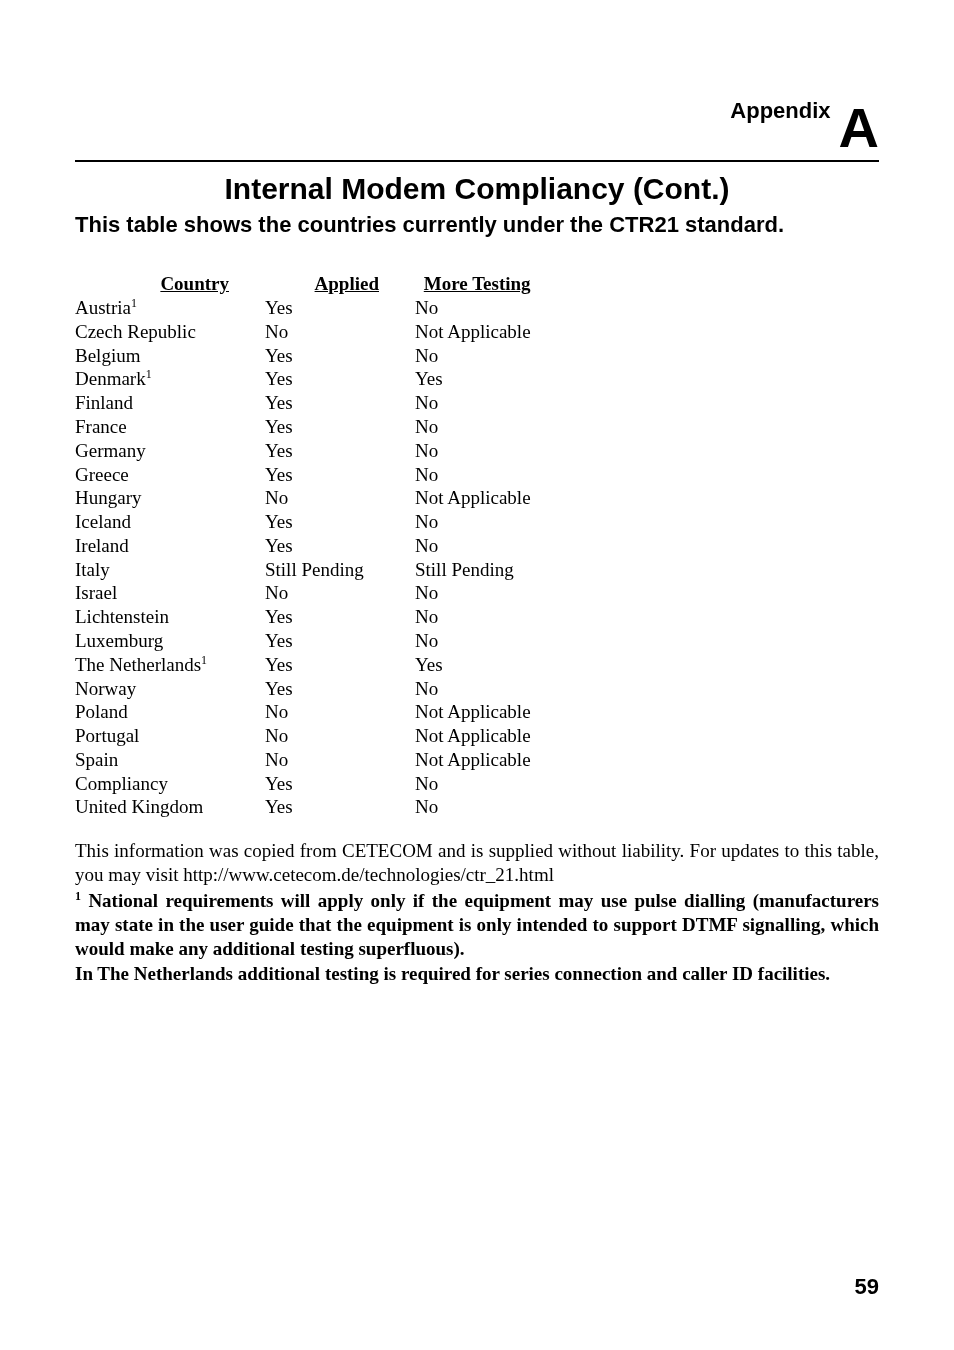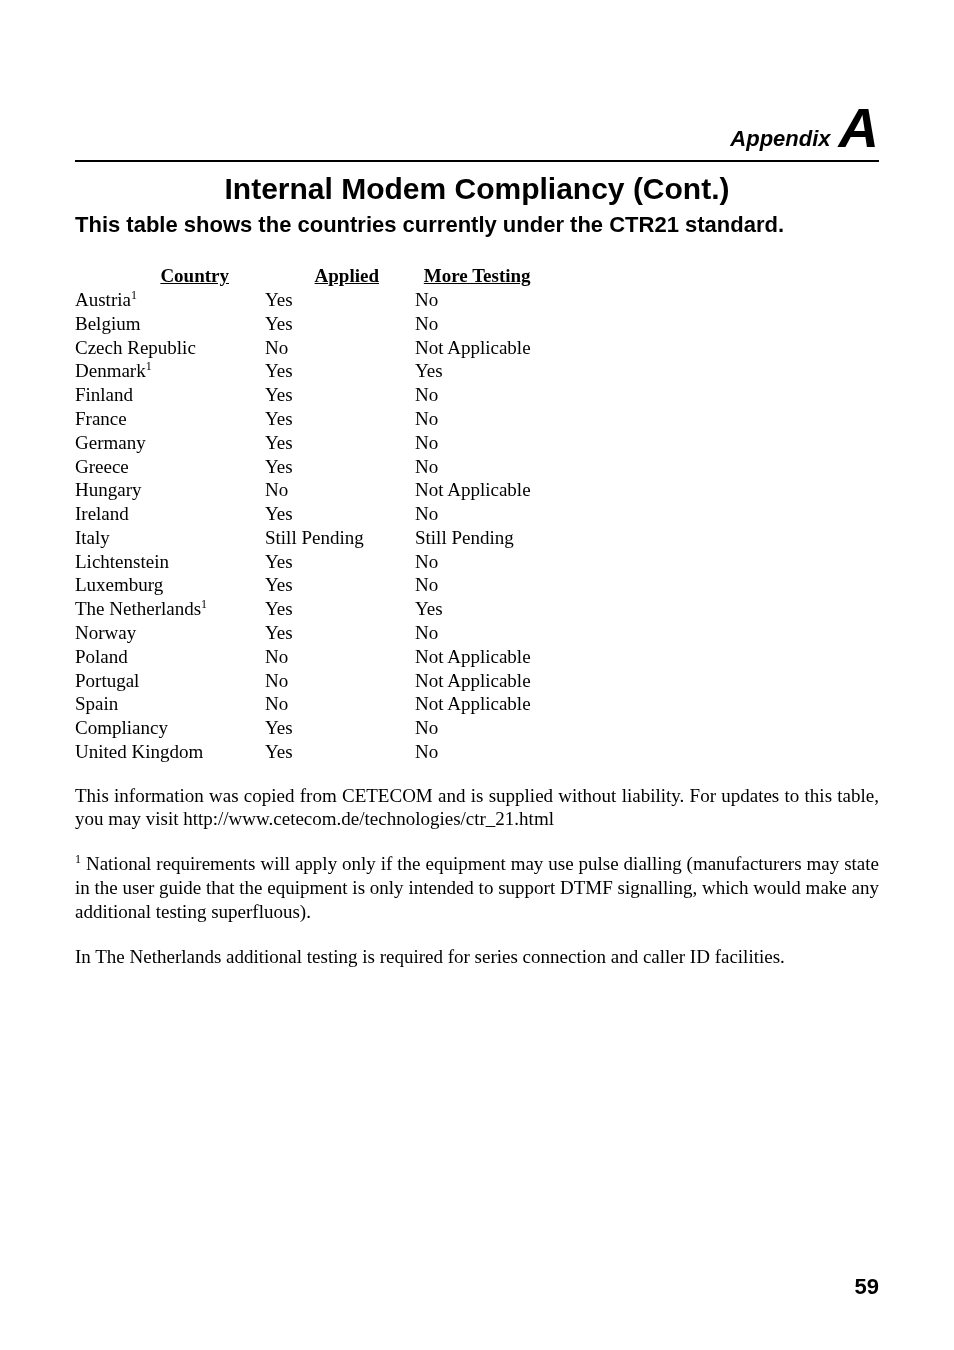--- a/index.html
+++ b/index.html
@@ -15,23 +15,22 @@
   .header-line {
     display: flex;
     align-items: flex-end;
     border-bottom: 2px solid #000;
     margin-bottom: 10px;
     padding-bottom: 4px;
   }
   .appendix-block {
     margin-left: auto;
     display: flex;
-    align-items: flex-end;
+    align-items: flex-start;
     gap: 8px;
-    font-style: italic;
   }
   .appendix-word {
     font-family: Arial, Helvetica, sans-serif;
     font-size: 22px;
     font-weight: bold;
     color: #000;
     line-height: 1;
     padding-bottom: 6px;
   }
   .appendix-letter {
@@ -46,21 +45,21 @@
     font-size: 30px;
     font-weight: bold;
     margin-top: 6px;
     text-align: center;
   }
   .subtitle {
     font-family: Arial, Helvetica, sans-serif;
     font-size: 22px;
     font-weight: bold;
     margin-top: 6px;
-    margin-bottom: 26px;
+    margin-bottom: 34px;
   }
   table.ctr {
     border-collapse: collapse;
     font-size: 19px;
     line-height: 1.25;
   }
   table.ctr th {
     text-align: right;
     font-weight: bold;
     text-decoration: underline;
@@ -73,21 +72,21 @@
   table.ctr td.col1 { width: 190px; }
   table.ctr td.col2 { width: 150px; }
   table.ctr td.col3 { }
   .sup { font-size: 12px; vertical-align: super; }
   .body-para {
     font-size: 19px;
     margin-top: 20px;
     text-align: justify;
     line-height: 1.25;
   }
-  .body-para.tight { margin-top: 21px; }
+  .body-para.tight { margin-top: 2px; font-weight: bold; }
   .page-number {
     position: absolute;
     bottom: 50px;
     right: 75px;
     font-family: Arial, Helvetica, sans-serif;
     font-size: 22px;
     font-weight: bold;
   }
 </style>
 </head>
@@ -111,30 +110,30 @@
       <th class="col3">More Testing</th>
     </tr>
   </thead>
   <tbody id="ctr-body">
       <tr>
         <td class="col1">Austria<span class="sup">1</span></td>
         <td class="col2">Yes</td>
         <td class="col3">No</td>
       </tr>
       <tr>
+        <td class="col1">Czech Republic</td>
+        <td class="col2">No</td>
+        <td class="col3">Not Applicable</td>
+      </tr>
+      <tr>
         <td class="col1">Belgium</td>
         <td class="col2">Yes</td>
         <td class="col3">No</td>
       </tr>
       <tr>
-        <td class="col1">Czech Republic</td>
-        <td class="col2">No</td>
-        <td class="col3">Not Applicable</td>
-      </tr>
-      <tr>
         <td class="col1">Denmark<span class="sup">1</span></td>
         <td class="col2">Yes</td>
         <td class="col3">Yes</td>
       </tr>
       <tr>
         <td class="col1">Finland</td>
         <td class="col2">Yes</td>
         <td class="col3">No</td>
       </tr>
       <tr>
@@ -149,32 +148,42 @@
       </tr>
       <tr>
         <td class="col1">Greece</td>
         <td class="col2">Yes</td>
         <td class="col3">No</td>
       </tr>
       <tr>
         <td class="col1">Hungary</td>
         <td class="col2">No</td>
         <td class="col3">Not Applicable</td>
+      </tr>
+      <tr>
+        <td class="col1">Iceland</td>
+        <td class="col2">Yes</td>
+        <td class="col3">No</td>
       </tr>
       <tr>
         <td class="col1">Ireland</td>
         <td class="col2">Yes</td>
         <td class="col3">No</td>
       </tr>
       <tr>
         <td class="col1">Italy</td>
         <td class="col2">Still Pending</td>
         <td class="col3">Still Pending</td>
       </tr>
       <tr>
+        <td class="col1">Israel</td>
+        <td class="col2">No</td>
+        <td class="col3">No</td>
+      </tr>
+      <tr>
         <td class="col1">Lichtenstein</td>
         <td class="col2">Yes</td>
         <td class="col3">No</td>
       </tr>
       <tr>
         <td class="col1">Luxemburg</td>
         <td class="col2">Yes</td>
         <td class="col3">No</td>
       </tr>
       <tr>

